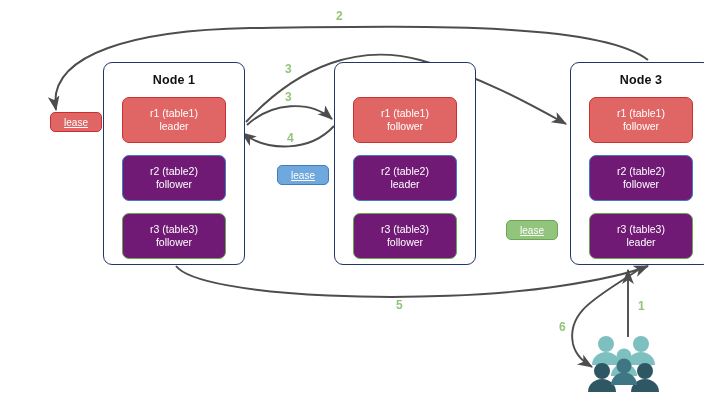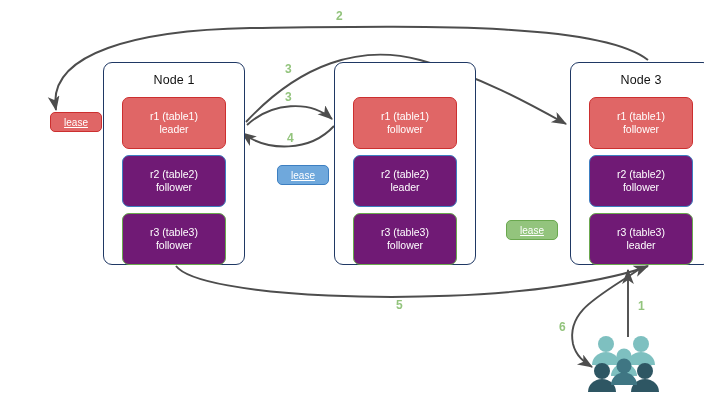--- a/index.html
+++ b/index.html
@@ -11,26 +11,26 @@
   .node-box{
     position:absolute;
     border:1.4px solid #1f3864;
     border-radius:9px;
     background:#ffffff;
     box-sizing:border-box;
   }
   .node-title{
     position:absolute;left:0;right:0;top:10px;
     text-align:center;
-    font-size:12.5px;font-weight:normal;color:#111111;
+    font-size:12.5px;font-weight:bold;color:#111111;
     letter-spacing:.1px;
   }
   .replica{
     position:absolute;left:18px;right:18px;
-    height:52px;border-radius:7px;
+    height:46px;border-radius:7px;
     display:flex;flex-direction:column;align-items:center;justify-content:center;
     color:#ffffff;font-size:10.5px;line-height:13px;text-align:center;
     box-sizing:border-box;
   }
   .replica .l1,.replica .l2{display:block;}
   .rep-red{background:#e06666;border:1.3px solid #cc2f2f;}
   .rep-blue{background:#701a75;border:1.3px solid #3d7fc1;}
   .rep-green{background:#701a75;border:1.3px solid #6aa84f;}
 
   .lease{

